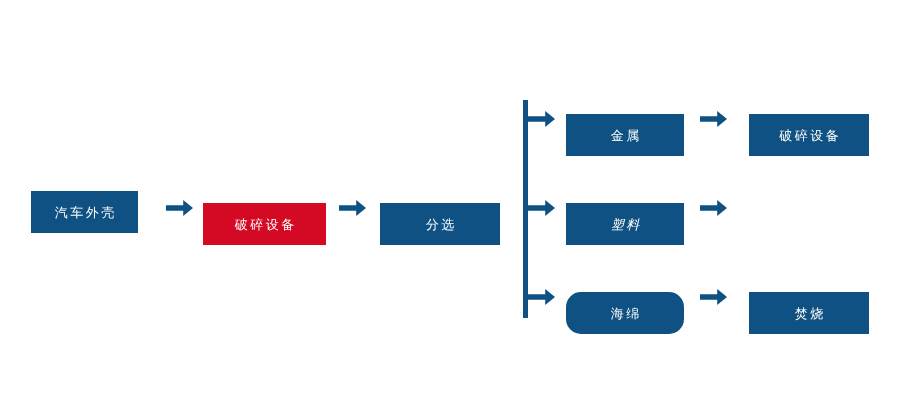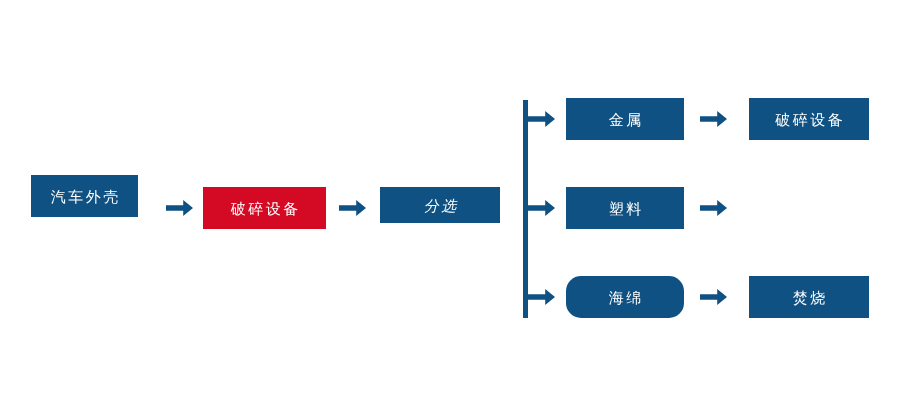--- a/index.html
+++ b/index.html
@@ -17,27 +17,28 @@
     height: 411px;
     background: #ffffff;
     overflow: hidden;
   }
   .node {
     position: absolute;
     display: flex;
     align-items: center;
     justify-content: center;
     color: #ffffff;
-    font-size: 15px;
+    font-size: 13px;
     line-height: 1;
     letter-spacing: 2.5px;
     text-indent: 2.5px;
     white-space: nowrap;
     font-weight: 400;
     box-sizing: border-box;
+    margin-top: 16px;
   }
   .node.blue  { background: #0f5182; }
   .node.red   { background: #d40a24; }
 
   
   .arrow {
     position: absolute;
     display: block;
   }
   .arrow svg { display: block; overflow: visible; }
@@ -62,21 +63,21 @@
   </span>
 
   <div class="node red" style="left:203px; top:187px; width:123px; height:42px;">破碎设备</div>
 
   <span class="arrow" style="left:339px; top:200px; width:27px; height:16px;">
     <svg width="27" height="16" viewBox="0 0 27 16">
       <path d="M0 5.2 H17.2 V0 L27 8 L17.2 16 V10.8 H0 Z" fill="#0f5182"></path>
     </svg>
   </span>
 
-  <div class="node blue" style="left:380px; top:187px; width:120px; height:36px;font-style:italic;">分选</div>
+  <div class="node blue" style="left:380px; top:187px; width:120px; height:42px;">分选</div>
 
   <div class="trunk" style="left:523px; top:100px; width:5px; height:218px;"></div>
 
   <span class="arrow" style="left:528px; top:111px; width:27px; height:16px;">
     <svg width="27" height="16" viewBox="0 0 27 16">
       <path d="M0 5.2 H17.2 V0 L27 8 L17.2 16 V10.8 H0 Z" fill="#0f5182"></path>
     </svg>
   </span>
 
   <div class="node blue" style="left:566px; top:98px; width:118px; height:42px;">金属</div>
@@ -88,21 +89,21 @@
   </span>
 
   <div class="node blue" style="left:749px; top:98px; width:120px; height:42px;">破碎设备</div>
 
   <span class="arrow" style="left:528px; top:200px; width:27px; height:16px;">
     <svg width="27" height="16" viewBox="0 0 27 16">
       <path d="M0 5.2 H17.2 V0 L27 8 L17.2 16 V10.8 H0 Z" fill="#0f5182"></path>
     </svg>
   </span>
 
-  <div class="node blue" style="left:566px; top:187px; width:118px; height:42px;">塑料</div>
+  <div class="node blue" style="left:566px; top:187px; width:118px; height:42px;font-style:italic;">塑料</div>
 
   <span class="arrow" style="left:700px; top:200px; width:27px; height:16px;">
     <svg width="27" height="16" viewBox="0 0 27 16">
       <path d="M0 5.2 H17.2 V0 L27 8 L17.2 16 V10.8 H0 Z" fill="#0f5182"></path>
     </svg>
   </span>
 
 
   <span class="arrow" style="left:528px; top:289px; width:27px; height:16px;">
     <svg width="27" height="16" viewBox="0 0 27 16">

